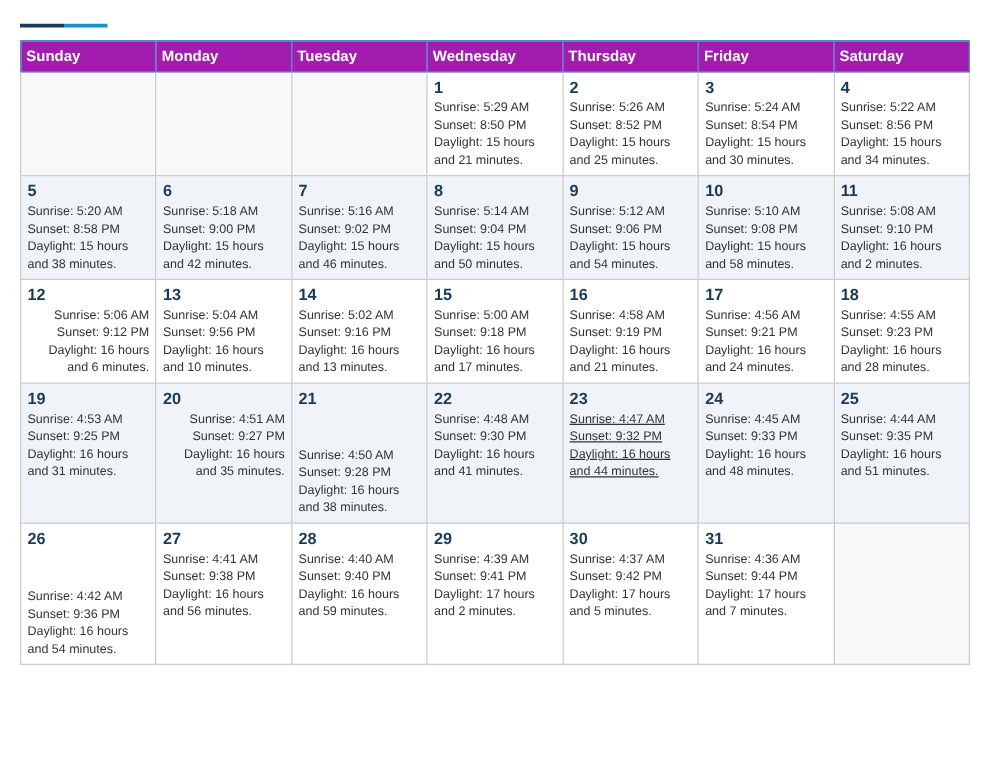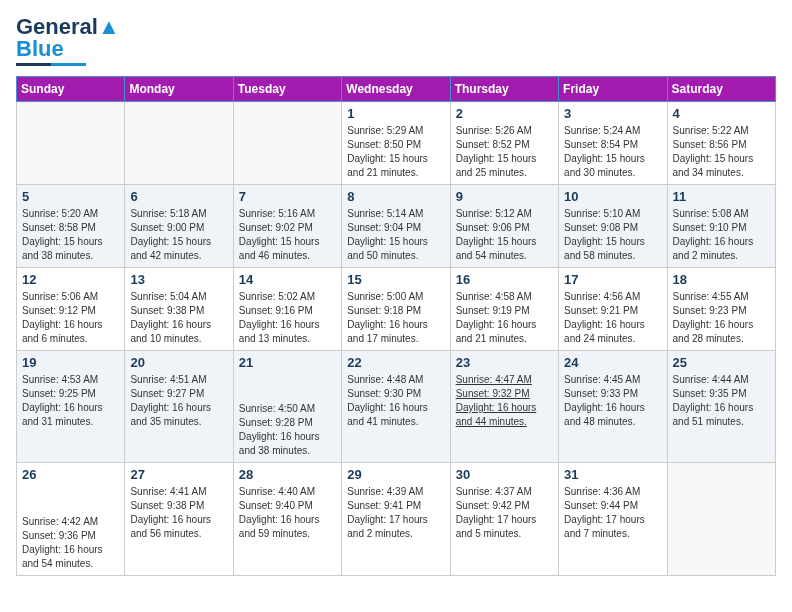--- a/index.html
+++ b/index.html
@@ -80,26 +80,20 @@
     }
     .empty-cell {
       background: #f8f8f8 !important;
     }
   </style>
 </head>
 <body>
 
 <div class="header">
   <div class="logo">
-    <div style="display:flex;align-items:center;gap:4px;">
-      <div style="font-size:22px;font-weight:bold;color:#1a3a5c;line-height:1;">
-        General<span style="color:#1a8fd1;">▲</span><br>
-        <span style="color:#1a8fd1;">Blue</span>
-      </div>
-    </div>
     <div class="logo-line"></div>
   </div>
   <div class="title-block">
     <div class="main-title"></div>
     <div class="subtitle"></div>
   </div>
 </div>
 
 <table class="calendar">
   <thead>
@@ -183,28 +177,28 @@
         <td>
           <div class="day-num">11</div>
           <div class="cell-info" style="white-space: pre-line;">Sunrise: 5:08 AM
 Sunset: 9:10 PM
 Daylight: 16 hours and 2 minutes.</div>
         </td>
       </tr>
       <tr>
         <td>
           <div class="day-num">12</div>
-          <div class="cell-info" style="white-space: pre-line;">Sunrise: 5:06 AM
+          <div class="cell-info" style="white-space: pre-line; text-align: right;">Sunrise: 5:06 AM
 Sunset: 9:12 PM
 Daylight: 16 hours and 6 minutes.</div>
         </td>
         <td>
           <div class="day-num">13</div>
           <div class="cell-info" style="white-space: pre-line;">Sunrise: 5:04 AM
-Sunset: 9:38 PM
+Sunset: 9:56 PM
 Daylight: 16 hours and 10 minutes.</div>
         </td>
         <td>
           <div class="day-num">14</div>
           <div class="cell-info" style="white-space: pre-line;">Sunrise: 5:02 AM
 Sunset: 9:16 PM
 Daylight: 16 hours and 13 minutes.</div>
         </td>
         <td>
           <div class="day-num">15</div>
@@ -233,21 +227,21 @@
       </tr>
       <tr>
         <td>
           <div class="day-num">19</div>
           <div class="cell-info" style="white-space: pre-line;">Sunrise: 4:53 AM
 Sunset: 9:25 PM
 Daylight: 16 hours and 31 minutes.</div>
         </td>
         <td>
           <div class="day-num">20</div>
-          <div class="cell-info" style="white-space: pre-line;">Sunrise: 4:51 AM
+          <div class="cell-info" style="white-space: pre-line; text-align: right;">Sunrise: 4:51 AM
 Sunset: 9:27 PM
 Daylight: 16 hours and 35 minutes.</div>
         </td>
         <td>
           <div class="day-num">21</div>
           <div class="cell-info" style="white-space: pre-line; margin-top: 32px;">Sunrise: 4:50 AM
 Sunset: 9:28 PM
 Daylight: 16 hours and 38 minutes.</div>
         </td>
         <td>

